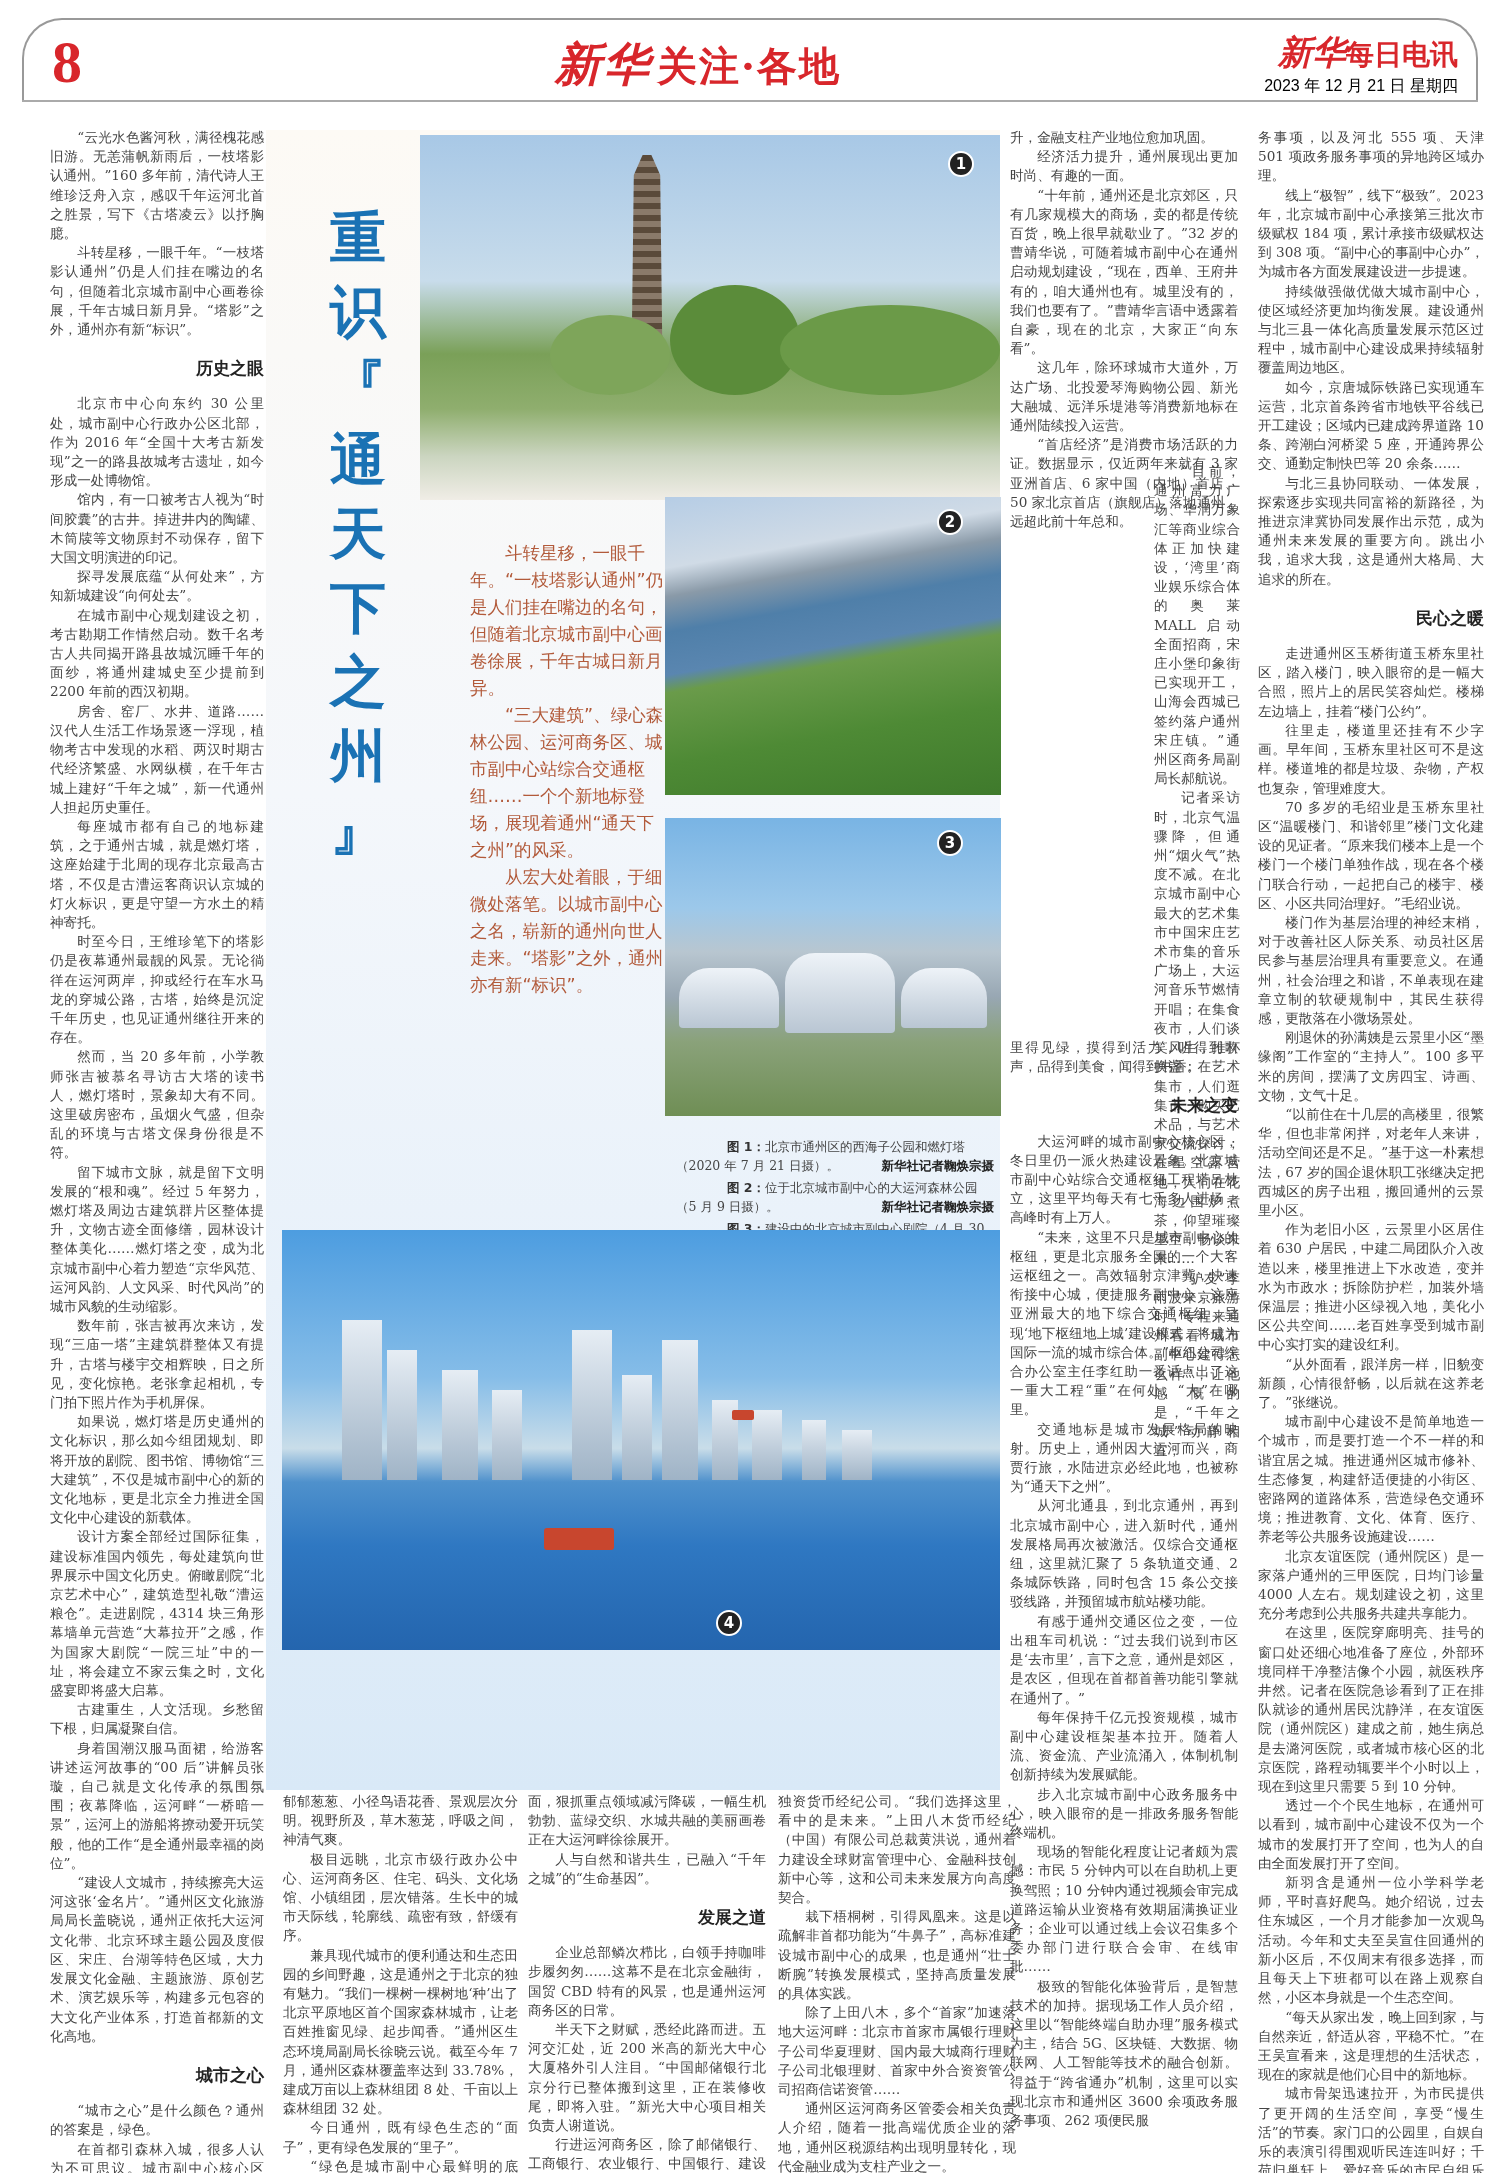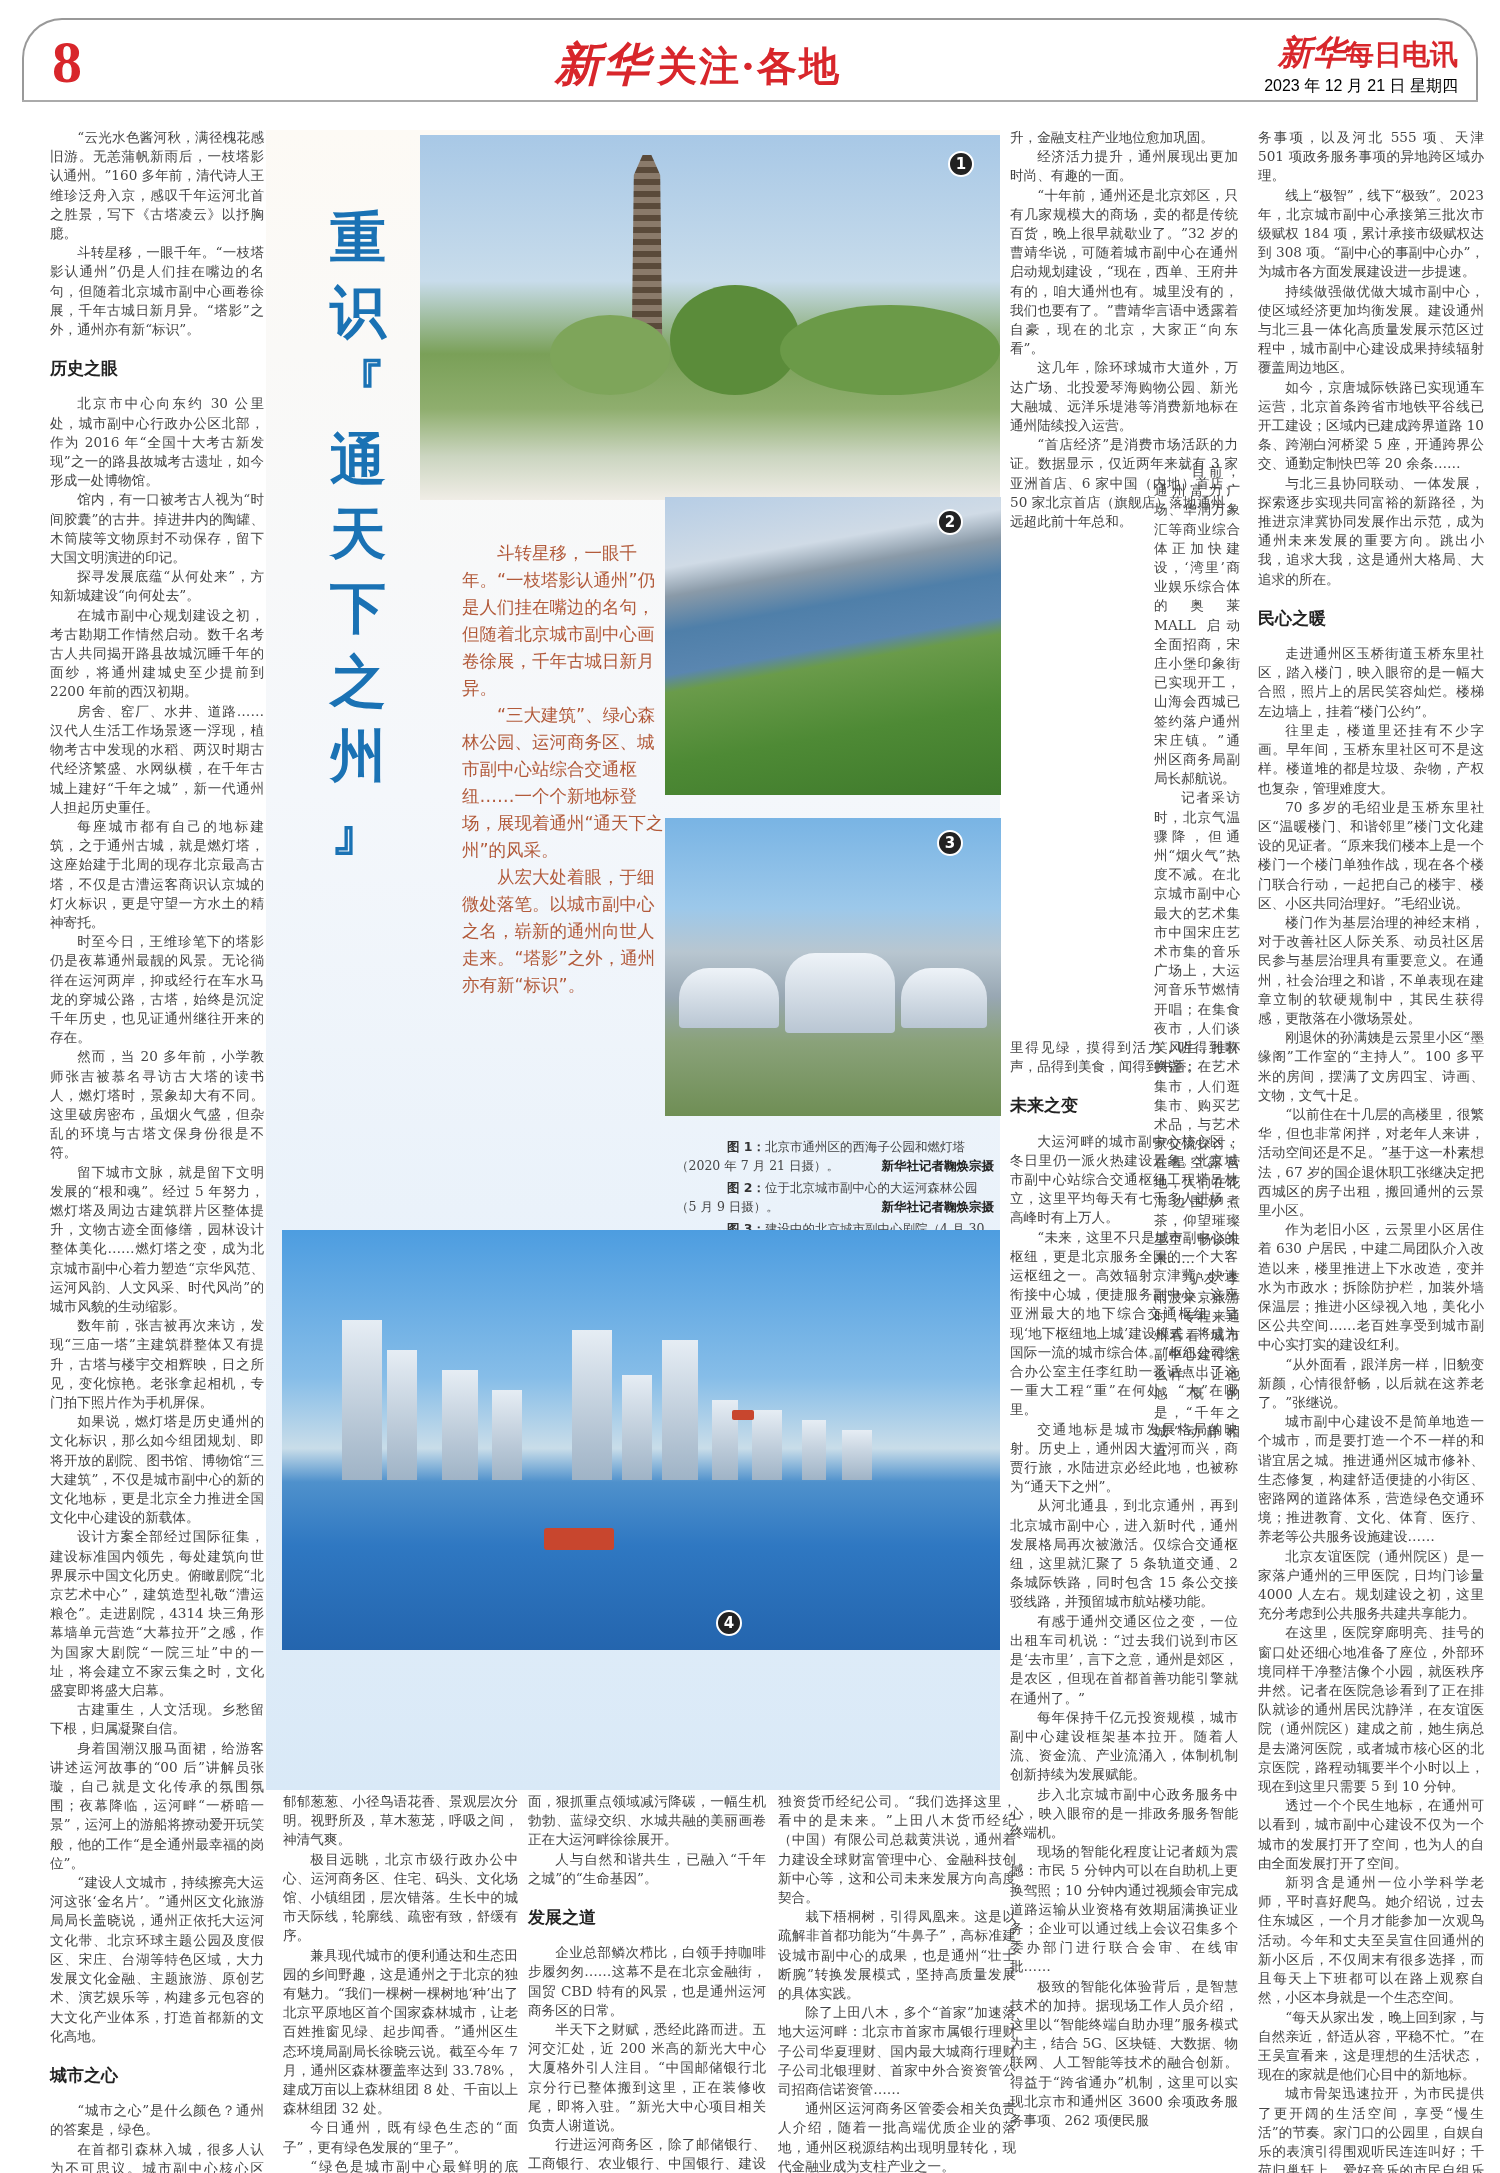--- a/index.html
+++ b/index.html
@@ -8,35 +8,35 @@
   .masthead-line { position: absolute; left: 22px; top: 100px; width: 1456px; height: 2px; background: #aaa; }
   .page-num { position: absolute; left: 52px; top: 28px; font-family: "Liberation Serif", serif; font-size: 60px; font-weight: bold; color: #d8262b; }
   .section-title { position: absolute; left: 555px; top: 34px; font-size: 40px; color: #d8262b; font-weight: bold; letter-spacing: 2px; }
   .section-title .brand { font-style: italic; font-size: 46px; margin-right: 6px; }
   .paper-name { position: absolute; right: 42px; top: 30px; color: #d8262b; font-size: 28px; font-weight: bold; }
   .paper-name .brand { font-style: italic; font-size: 34px; }
   .issue-date { position: absolute; right: 42px; top: 76px; font-family: Liberation Sans, sans-serif; font-size: 16px; color: #000000; }
 
   .col { position: absolute; font-size: 13.6px; line-height: 19.2px; text-align: justify; color: #444; }
   .col p { text-indent: 2em; margin-bottom: 0; }
-  .col h3 { text-align: left; font-family: "DejaVu Sans", "Liberation Sans", sans-serif; font-size: 17px; font-weight: bold; color: #222; margin: 20px 0 16px; }
+  .col h3 { text-align: right; font-family: "DejaVu Sans", "Liberation Sans", sans-serif; font-size: 17px; font-weight: bold; color: #222; margin: 20px 0 16px; }
   .col1 { left: 50px; top: 128px; width: 214px; height: 2040px; }
   .col-mid-1 { left: 283px; top: 1792px; width: 235px; }
   .col-mid-2 { left: 528px; top: 1792px; width: 238px; }
   .col-mid-3 { left: 778px; top: 1792px; width: 238px; }
   .col4 { left: 1010px; top: 128px; width: 228px; }
   .col4b { left: 1154px; top: 462px; width: 86px; }
   .col4c { left: 1010px; top: 1038px; width: 228px; }
   .col5 { left: 1258px; top: 128px; width: 226px; }
 
   .feature { position: absolute; left: 266px; top: 130px; width: 734px; height: 1660px; background: linear-gradient(180deg, #fdfaf5 0%, #f4f7fb 40%, #e8f1fa 70%, #d9e9f7 100%); }
   .vtitle { position: absolute; left: 318px; top: 200px; width: 80px; font-family: "DejaVu Serif", serif; font-size: 56px; font-weight: bold; color: #1a72b4; line-height: 74px; text-align: center; }
   .vtitle span { display: block; }
   .lead { position: absolute; left: 462px; top: 540px; width: 205px; font-family: "DejaVu Sans", sans-serif; font-size: 17.5px; line-height: 27px; color: #b25a3a; }
-  .lead p { text-indent: 2em; }
+  .lead p { text-indent: 2em; margin-left: 8px; }
 
   .photo { position: absolute; overflow: hidden; }
   .photo1 { left: 420px; top: 135px; width: 580px; height: 365px; background: linear-gradient(180deg, #a8c8e6 0%, #c8dceb 40%, #7aa058 60%, #8fae6e 75%, #cbd5c0 88%, #f0ede6 100%); }
   .photo1 .pagoda { position: absolute; left: 205px; top: 20px; width: 44px; height: 200px; background: repeating-linear-gradient(180deg, #5a4a3a 0 6px, #8a7a6a 6px 12px); clip-path: polygon(40% 0, 60% 0, 80% 10%, 85% 100%, 15% 100%, 20% 10%); }
   .photo1 .tree { position: absolute; border-radius: 50%; background: #5b8c3a; }
   .photo2 { left: 665px; top: 497px; width: 336px; height: 298px; background: linear-gradient(170deg, #b6cde5 0%, #d0dbe6 20%, #8a9aa8 28%, #4f7fa9 38%, #5a86b0 50%, #6a9b4a 55%, #4e8a35 75%, #3f7a2c 100%); }
   .photo3 { left: 665px; top: 818px; width: 336px; height: 298px; background: linear-gradient(180deg, #79b4e4 0%, #9cc8ea 30%, #b8c6d0 45%, #98a7b3 60%, #8aa27a 75%, #6f8e55 100%); }
   .photo3 .bldg { position: absolute; background: linear-gradient(180deg, #eef3f8, #b9c6d3); border-radius: 30px 30px 4px 4px; }
   .photo4 { left: 282px; top: 1230px; width: 718px; height: 420px; background: linear-gradient(180deg, #4d9de0 0%, #86bde8 35%, #c9dde9 52%, #4f91cc 60%, #2f78c2 75%, #2465ae 100%); }
   .photo4 .tower { position: absolute; bottom: 170px; background: linear-gradient(180deg, #e6edf4, #9fb3c6); }

